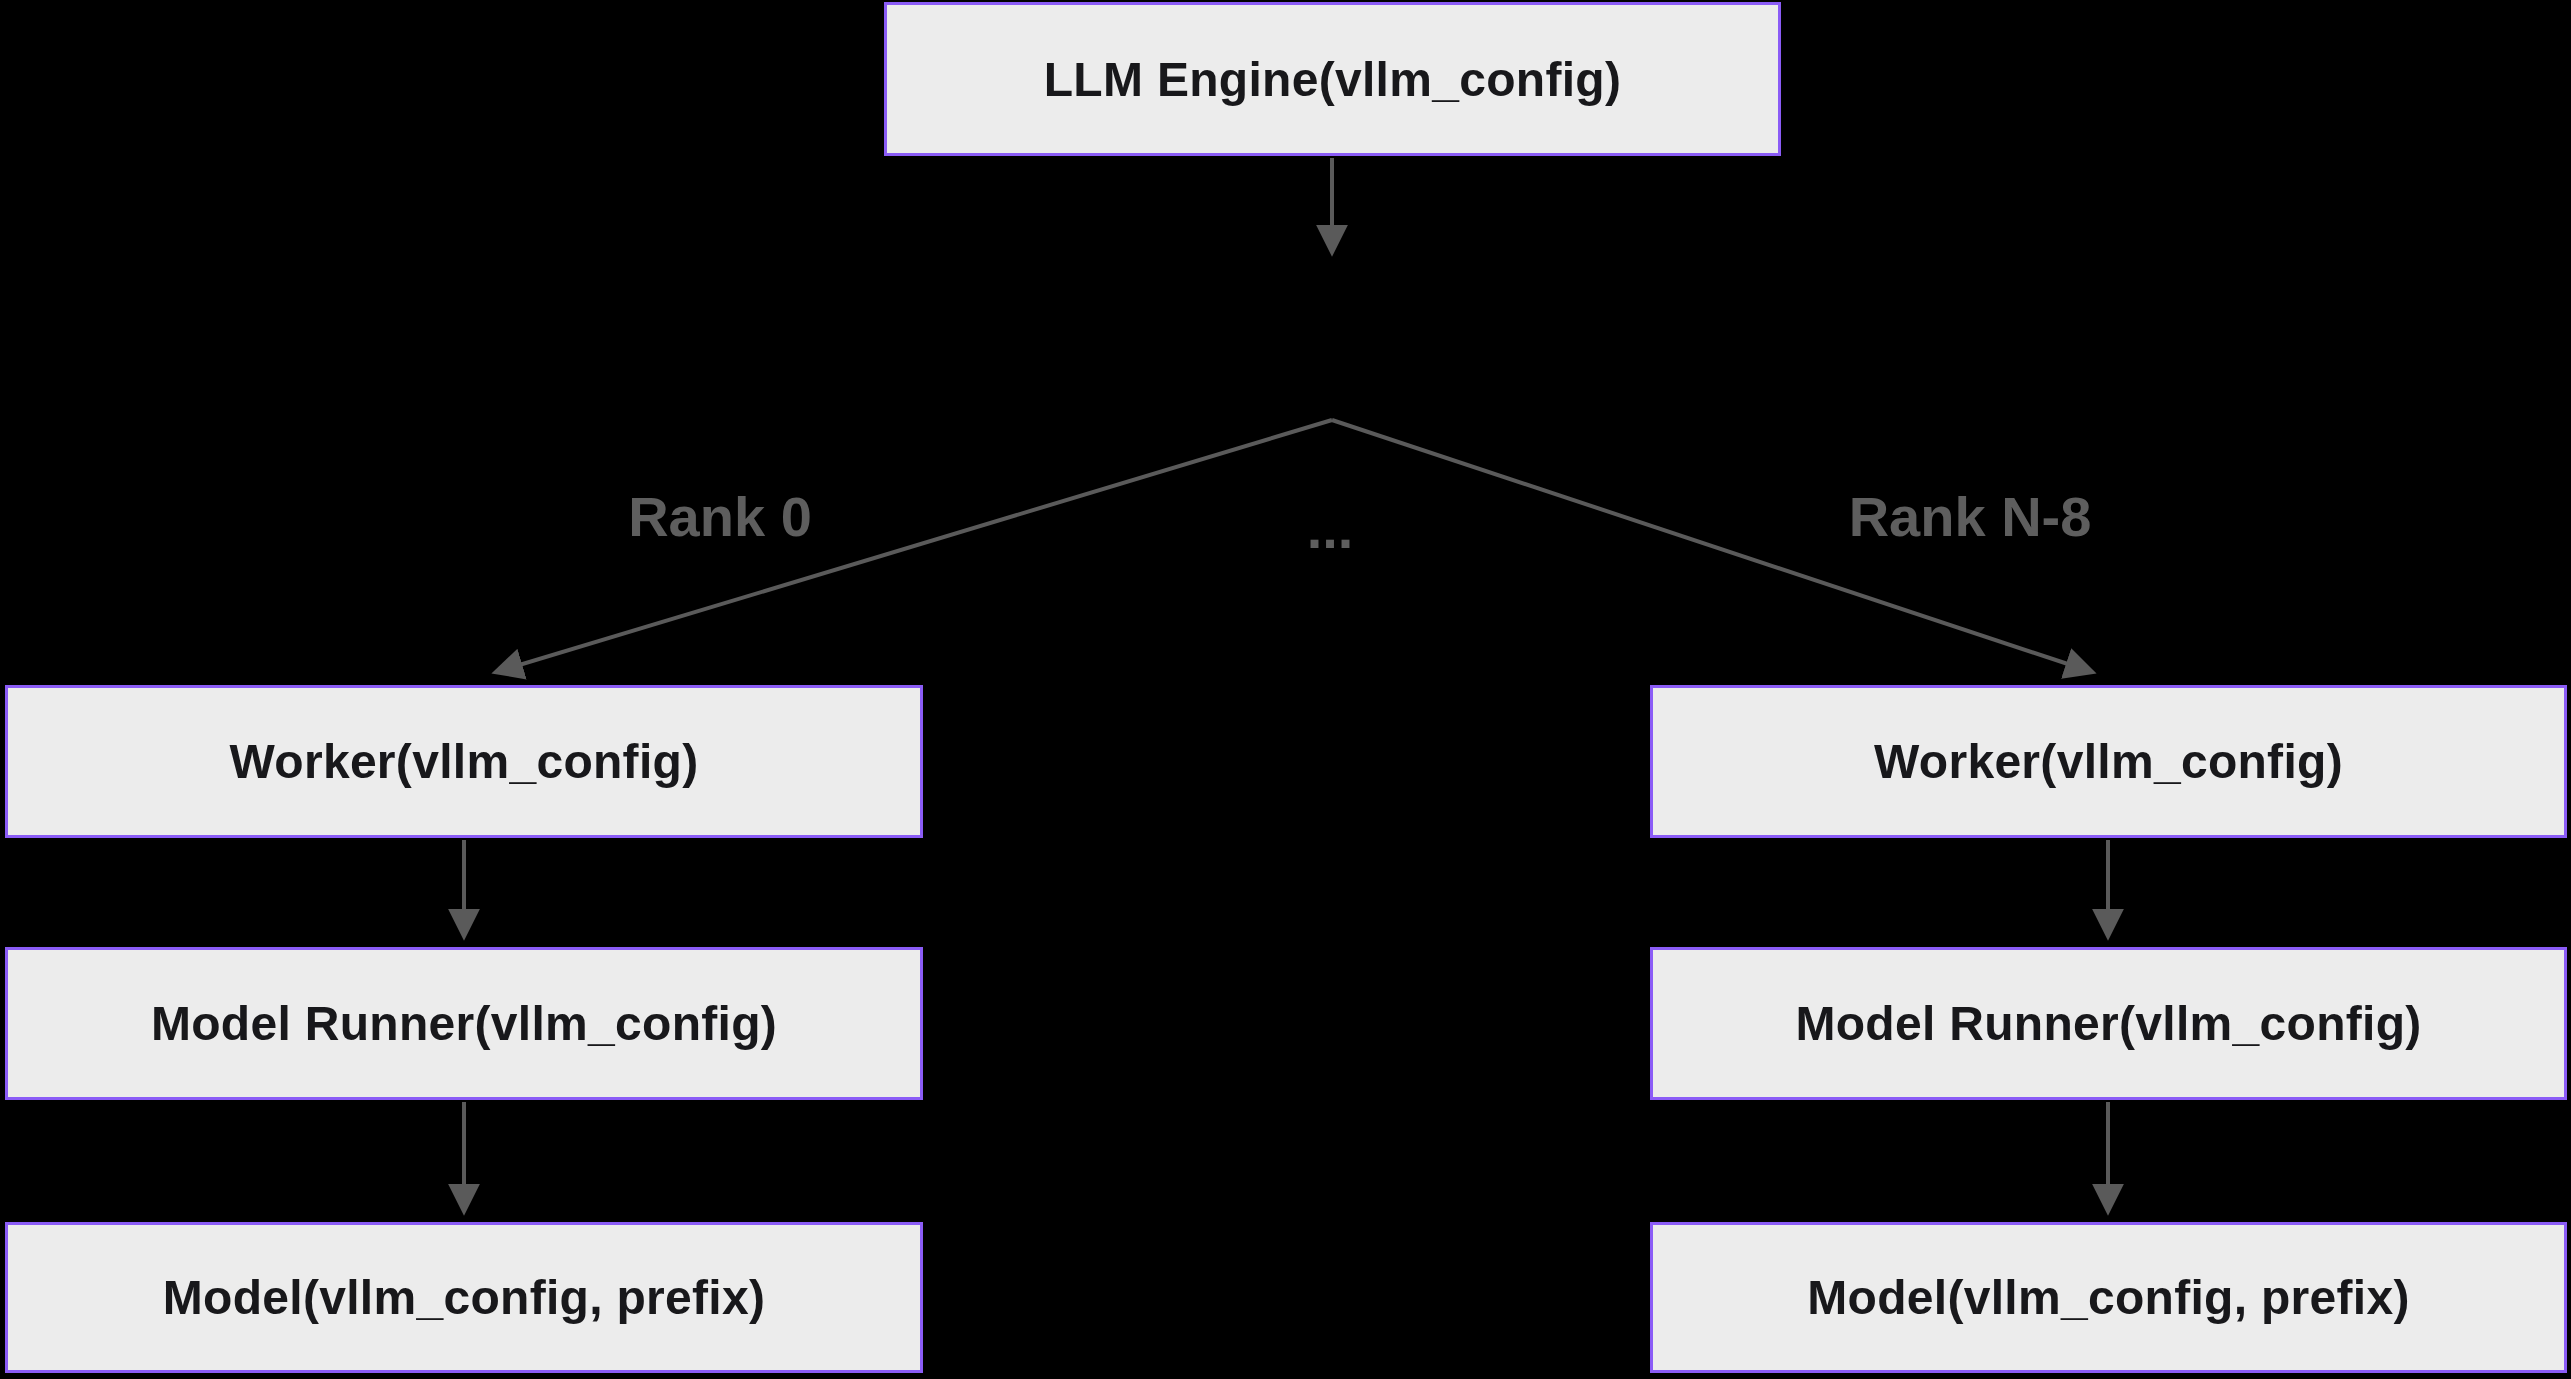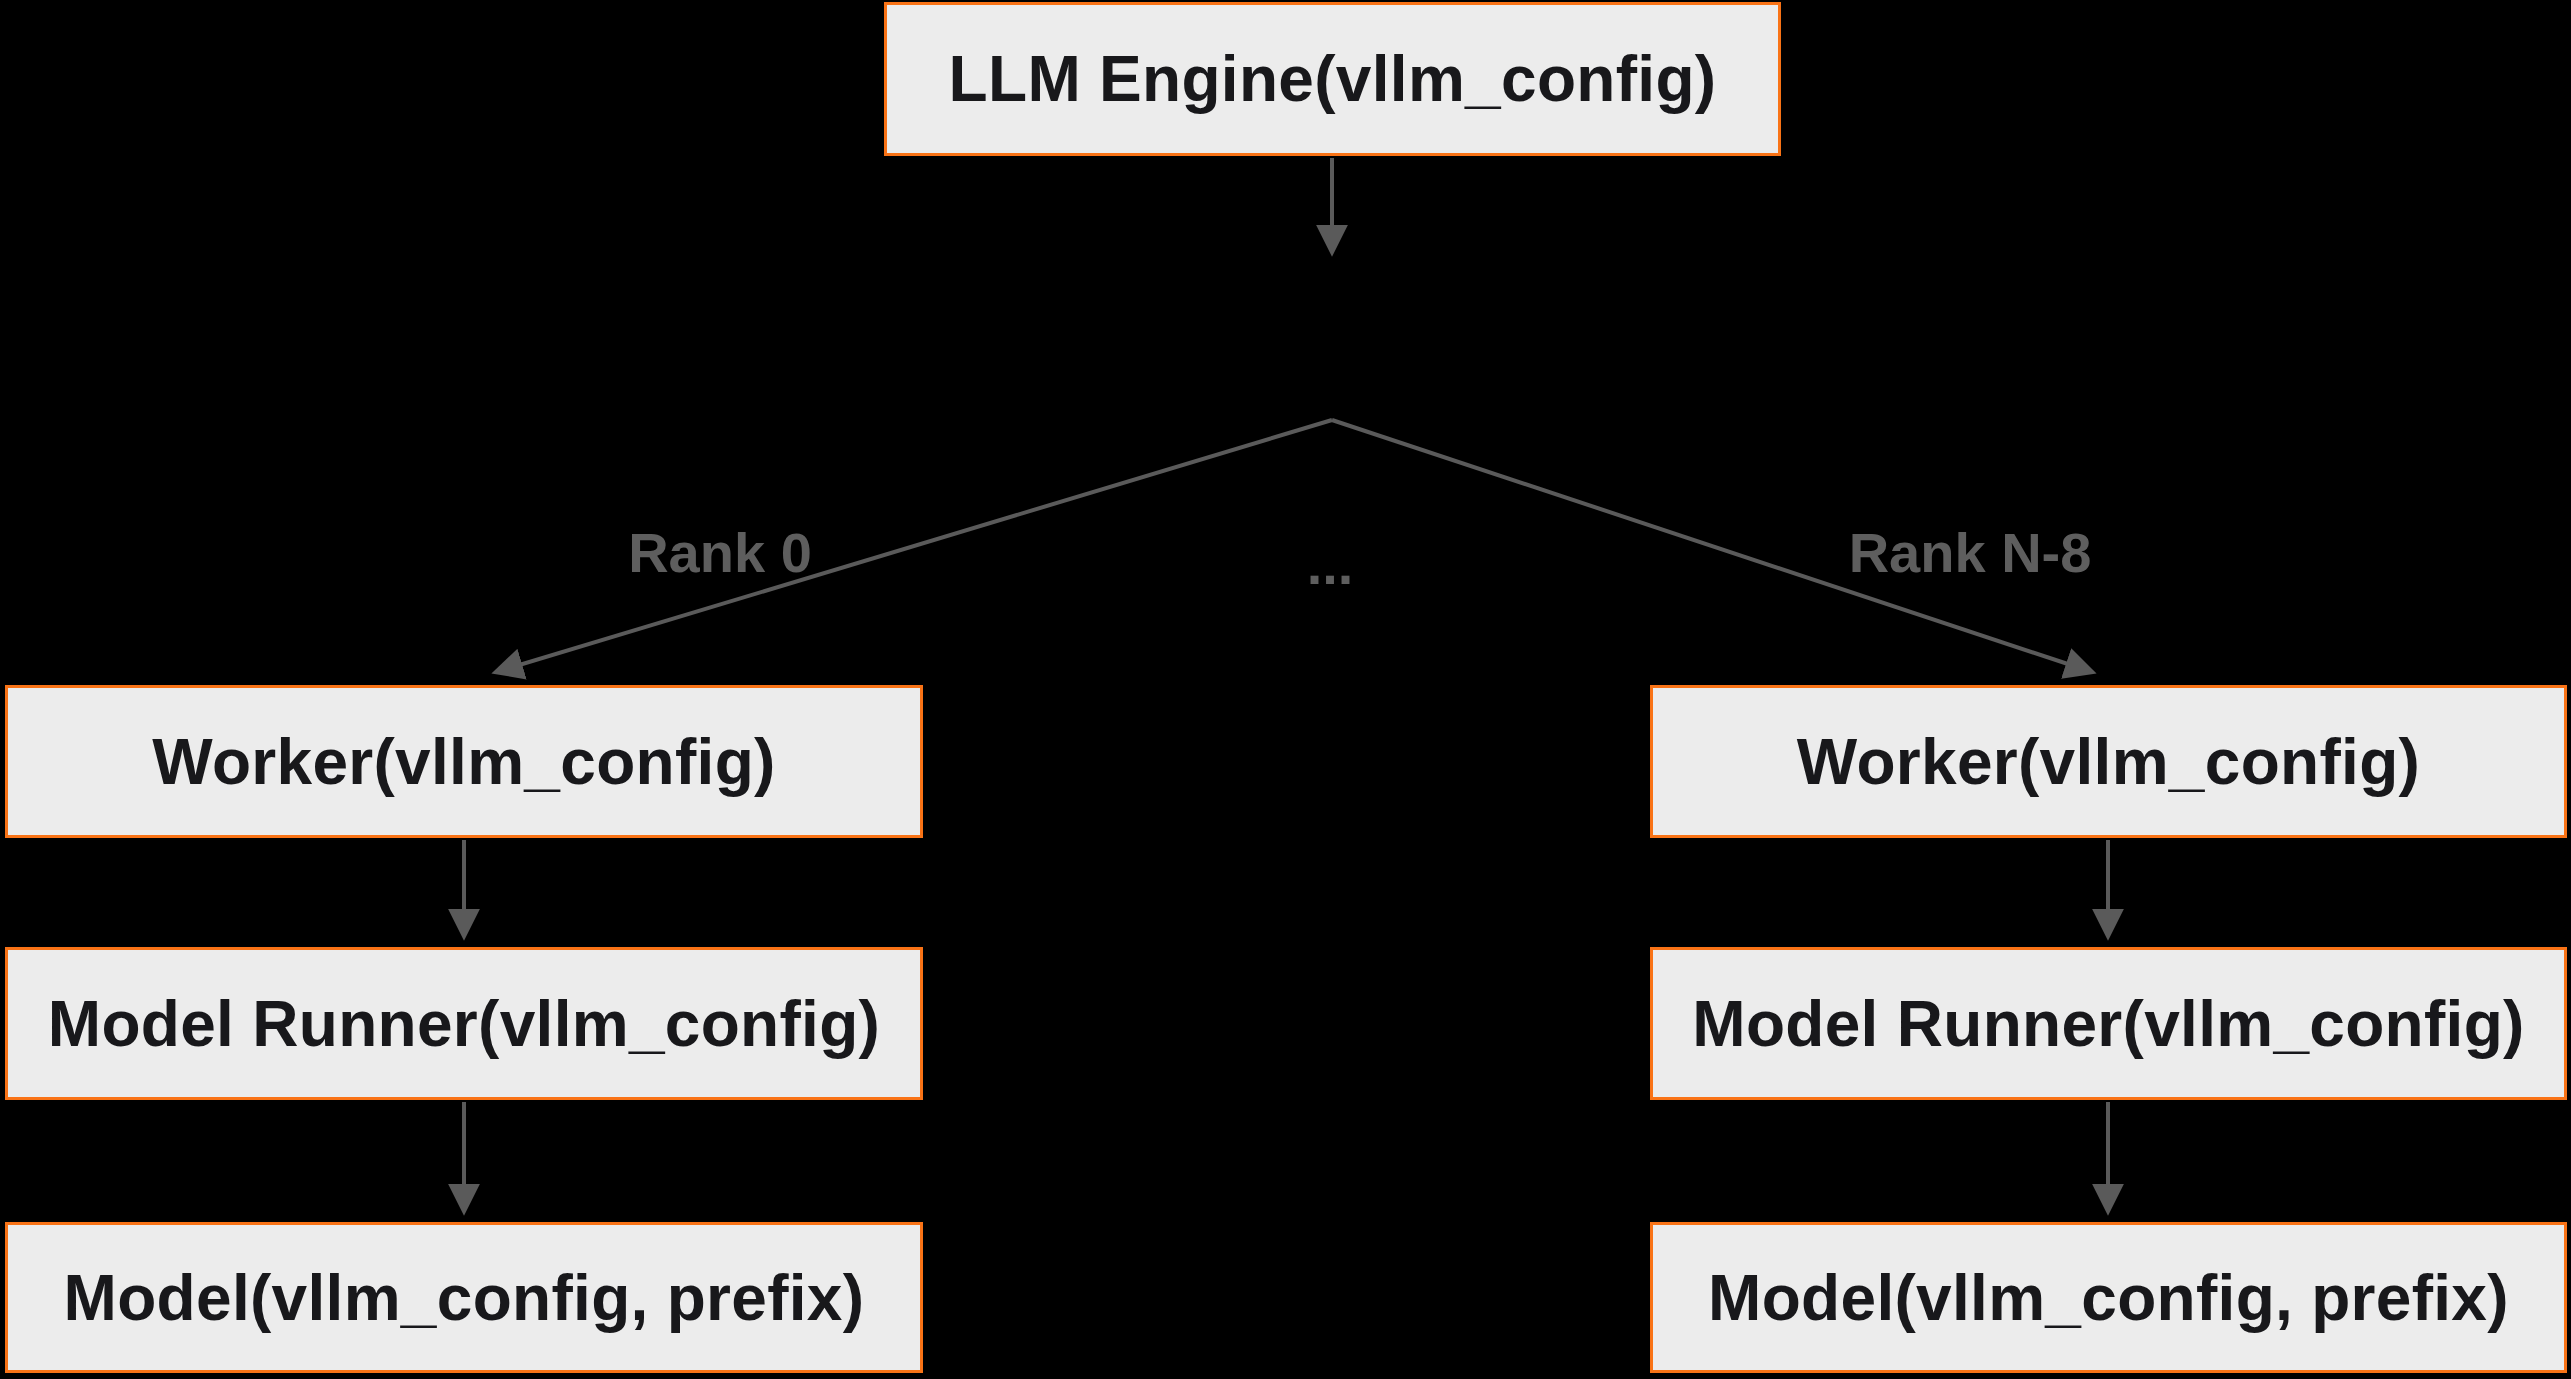--- a/index.html
+++ b/index.html
@@ -19,46 +19,45 @@
     position: absolute;
     left: 0;
     top: 0;
     width: 2571px;
     height: 1379px;
   }
   .node {
     position: absolute;
     box-sizing: border-box;
     background: #ececec;
-    border: 3px solid #f97316;
+    border: 3px solid #8b5cf6;
     display: flex;
     align-items: center;
     justify-content: center;
-    font-size: 64px;
+    font-size: 48px;
     font-weight: 700;
     color: #18181b;
     letter-spacing: 0.3px;
     white-space: nowrap;
   }
   .n-engine        { left: 884px;  top: 2px;    width: 897px; height: 154px; }
   .n-executor      { left: 884px;  top: 265px;  width: 897px; height: 153px; }
   .n-worker-left   { left: 5px;    top: 685px;  width: 918px; height: 153px; }
   .n-worker-right  { left: 1650px; top: 685px;  width: 917px; height: 153px; }
   .n-runner-left   { left: 5px;    top: 947px;  width: 918px; height: 153px; }
   .n-runner-right  { left: 1650px; top: 947px;  width: 917px; height: 153px; }
   .n-model-left    { left: 5px;    top: 1222px; width: 918px; height: 151px; }
   .n-model-right   { left: 1650px; top: 1222px; width: 917px; height: 151px; }
   .edge-label {
     position: absolute;
     transform: translate(-50%, -50%);
     font-size: 56px;
     font-weight: 700;
     color: #5e5e5e;
     white-space: nowrap;
-    margin-top: 36px;
   }
   .lbl-rank0    { left: 720px;  top: 516px; }
   .lbl-ellipsis { left: 1330px; top: 528px; }
   .lbl-rankn    { left: 1970px; top: 516px; }
 </style>
 </head>
 <body>
 
 <div class="canvas">
 

